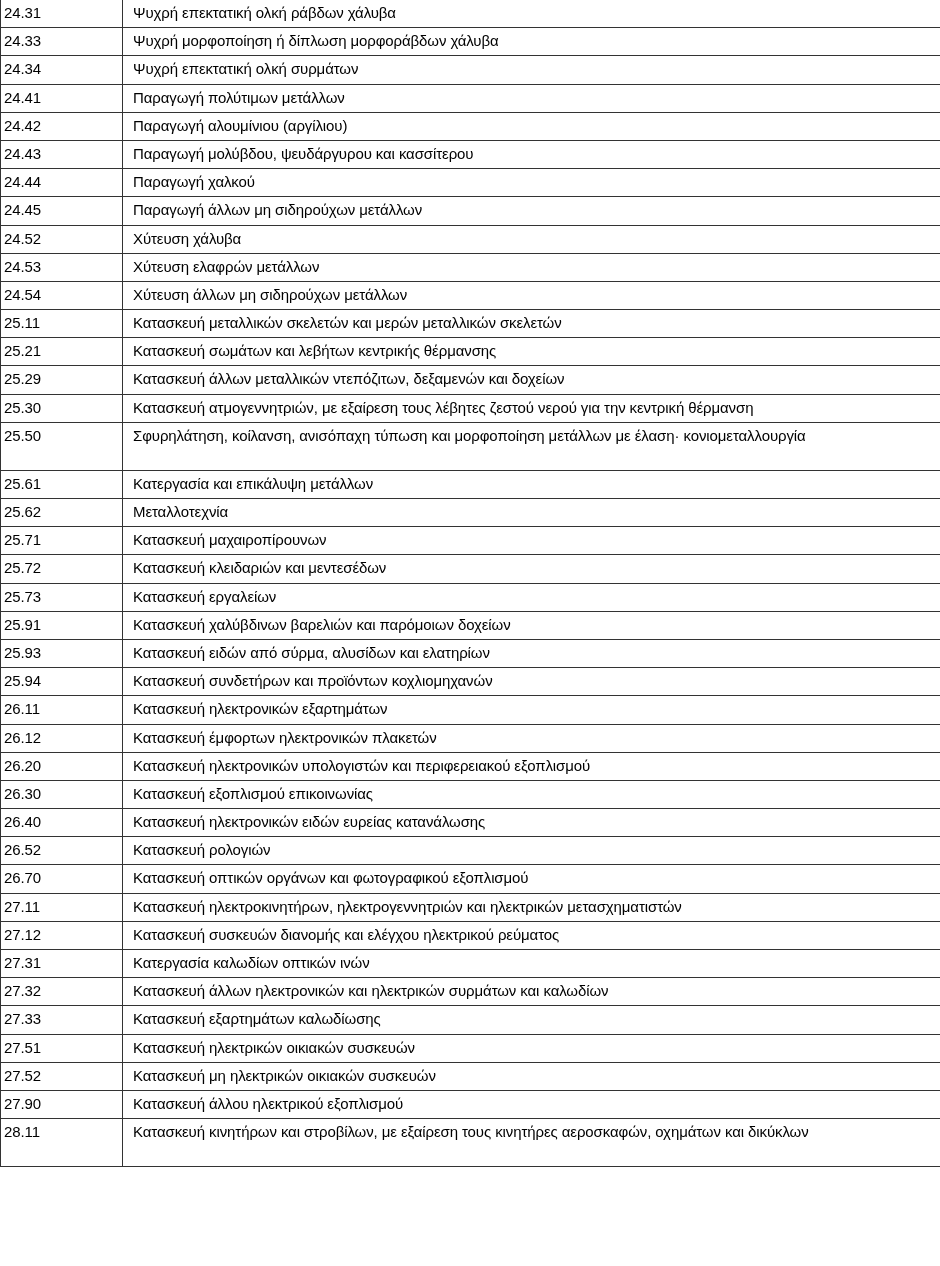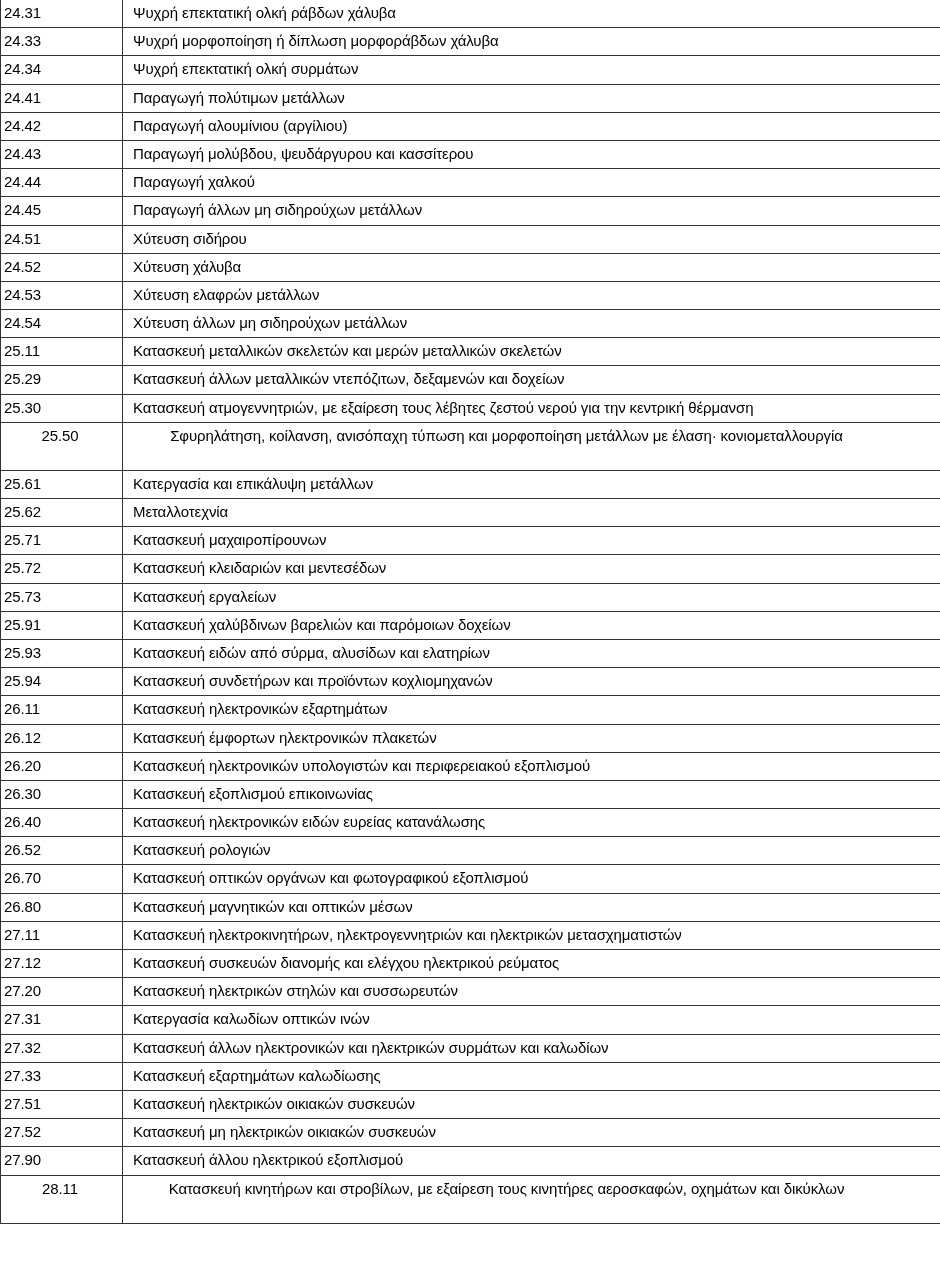--- a/index.html
+++ b/index.html
@@ -19,21 +19,21 @@
     border: 1.5px solid #333;
     padding: 0 6px 0 6px;
     height: 25.2px;
     line-height: 21px;
     vertical-align: top;
     padding-top: 2px;
     letter-spacing: -0.1px;
   }
   td.code { padding-left: 3px; }
   td.desc { padding-left: 10px; padding-right: 60px; border-radius: 8px; }
-  tr.tall td { height: 45px; text-align: center; }
+  tr.tall td { height: 45px; }
 </style>
 </head>
 <body>
 
 <table>
   <colgroup>
       <col class="c1">
       <col class="c2">
     </colgroup>
   <tbody id="tbody">
@@ -63,38 +63,38 @@
       </tr>
       <tr>
         <td class="code">24.44</td>
         <td class="desc">Παραγωγή χαλκού</td>
       </tr>
       <tr>
         <td class="code">24.45</td>
         <td class="desc">Παραγωγή άλλων μη σιδηρούχων μετάλλων</td>
       </tr>
       <tr>
-        <td class="code">24.51</td>
-        <td class="desc">Χύτευση σιδήρου</td>
-      </tr>
-      <tr>
         <td class="code">24.52</td>
         <td class="desc">Χύτευση χάλυβα</td>
       </tr>
       <tr>
         <td class="code">24.53</td>
         <td class="desc">Χύτευση ελαφρών μετάλλων</td>
       </tr>
       <tr>
         <td class="code">24.54</td>
         <td class="desc">Χύτευση άλλων μη σιδηρούχων μετάλλων</td>
       </tr>
       <tr>
         <td class="code">25.11</td>
         <td class="desc">Κατασκευή μεταλλικών σκελετών και μερών μεταλλικών σκελετών</td>
+      </tr>
+      <tr>
+        <td class="code">25.21</td>
+        <td class="desc">Κατασκευή σωμάτων και λεβήτων κεντρικής θέρμανσης</td>
       </tr>
       <tr>
         <td class="code">25.29</td>
         <td class="desc">Κατασκευή άλλων μεταλλικών ντεπόζιτων, δεξαμενών και δοχείων</td>
       </tr>
       <tr>
         <td class="code">25.30</td>
         <td class="desc">Κατασκευή ατμογεννητριών, με εξαίρεση τους λέβητες ζεστού νερού για την κεντρική θέρμανση</td>
       </tr>
       <tr class="tall">
@@ -155,34 +155,26 @@
       </tr>
       <tr>
         <td class="code">26.52</td>
         <td class="desc">Κατασκευή ρολογιών</td>
       </tr>
       <tr>
         <td class="code">26.70</td>
         <td class="desc">Κατασκευή οπτικών οργάνων και φωτογραφικού εξοπλισμού</td>
       </tr>
       <tr>
-        <td class="code">26.80</td>
-        <td class="desc">Κατασκευή μαγνητικών και οπτικών μέσων</td>
-      </tr>
-      <tr>
         <td class="code">27.11</td>
         <td class="desc">Κατασκευή ηλεκτροκινητήρων, ηλεκτρογεννητριών και ηλεκτρικών μετασχηματιστών</td>
       </tr>
       <tr>
         <td class="code">27.12</td>
         <td class="desc">Κατασκευή συσκευών διανομής και ελέγχου ηλεκτρικού ρεύματος</td>
-      </tr>
-      <tr>
-        <td class="code">27.20</td>
-        <td class="desc">Κατασκευή ηλεκτρικών στηλών και συσσωρευτών</td>
       </tr>
       <tr>
         <td class="code">27.31</td>
         <td class="desc">Κατεργασία καλωδίων οπτικών ινών</td>
       </tr>
       <tr>
         <td class="code">27.32</td>
         <td class="desc">Κατασκευή άλλων ηλεκτρονικών και ηλεκτρικών συρμάτων και καλωδίων</td>
       </tr>
       <tr>

